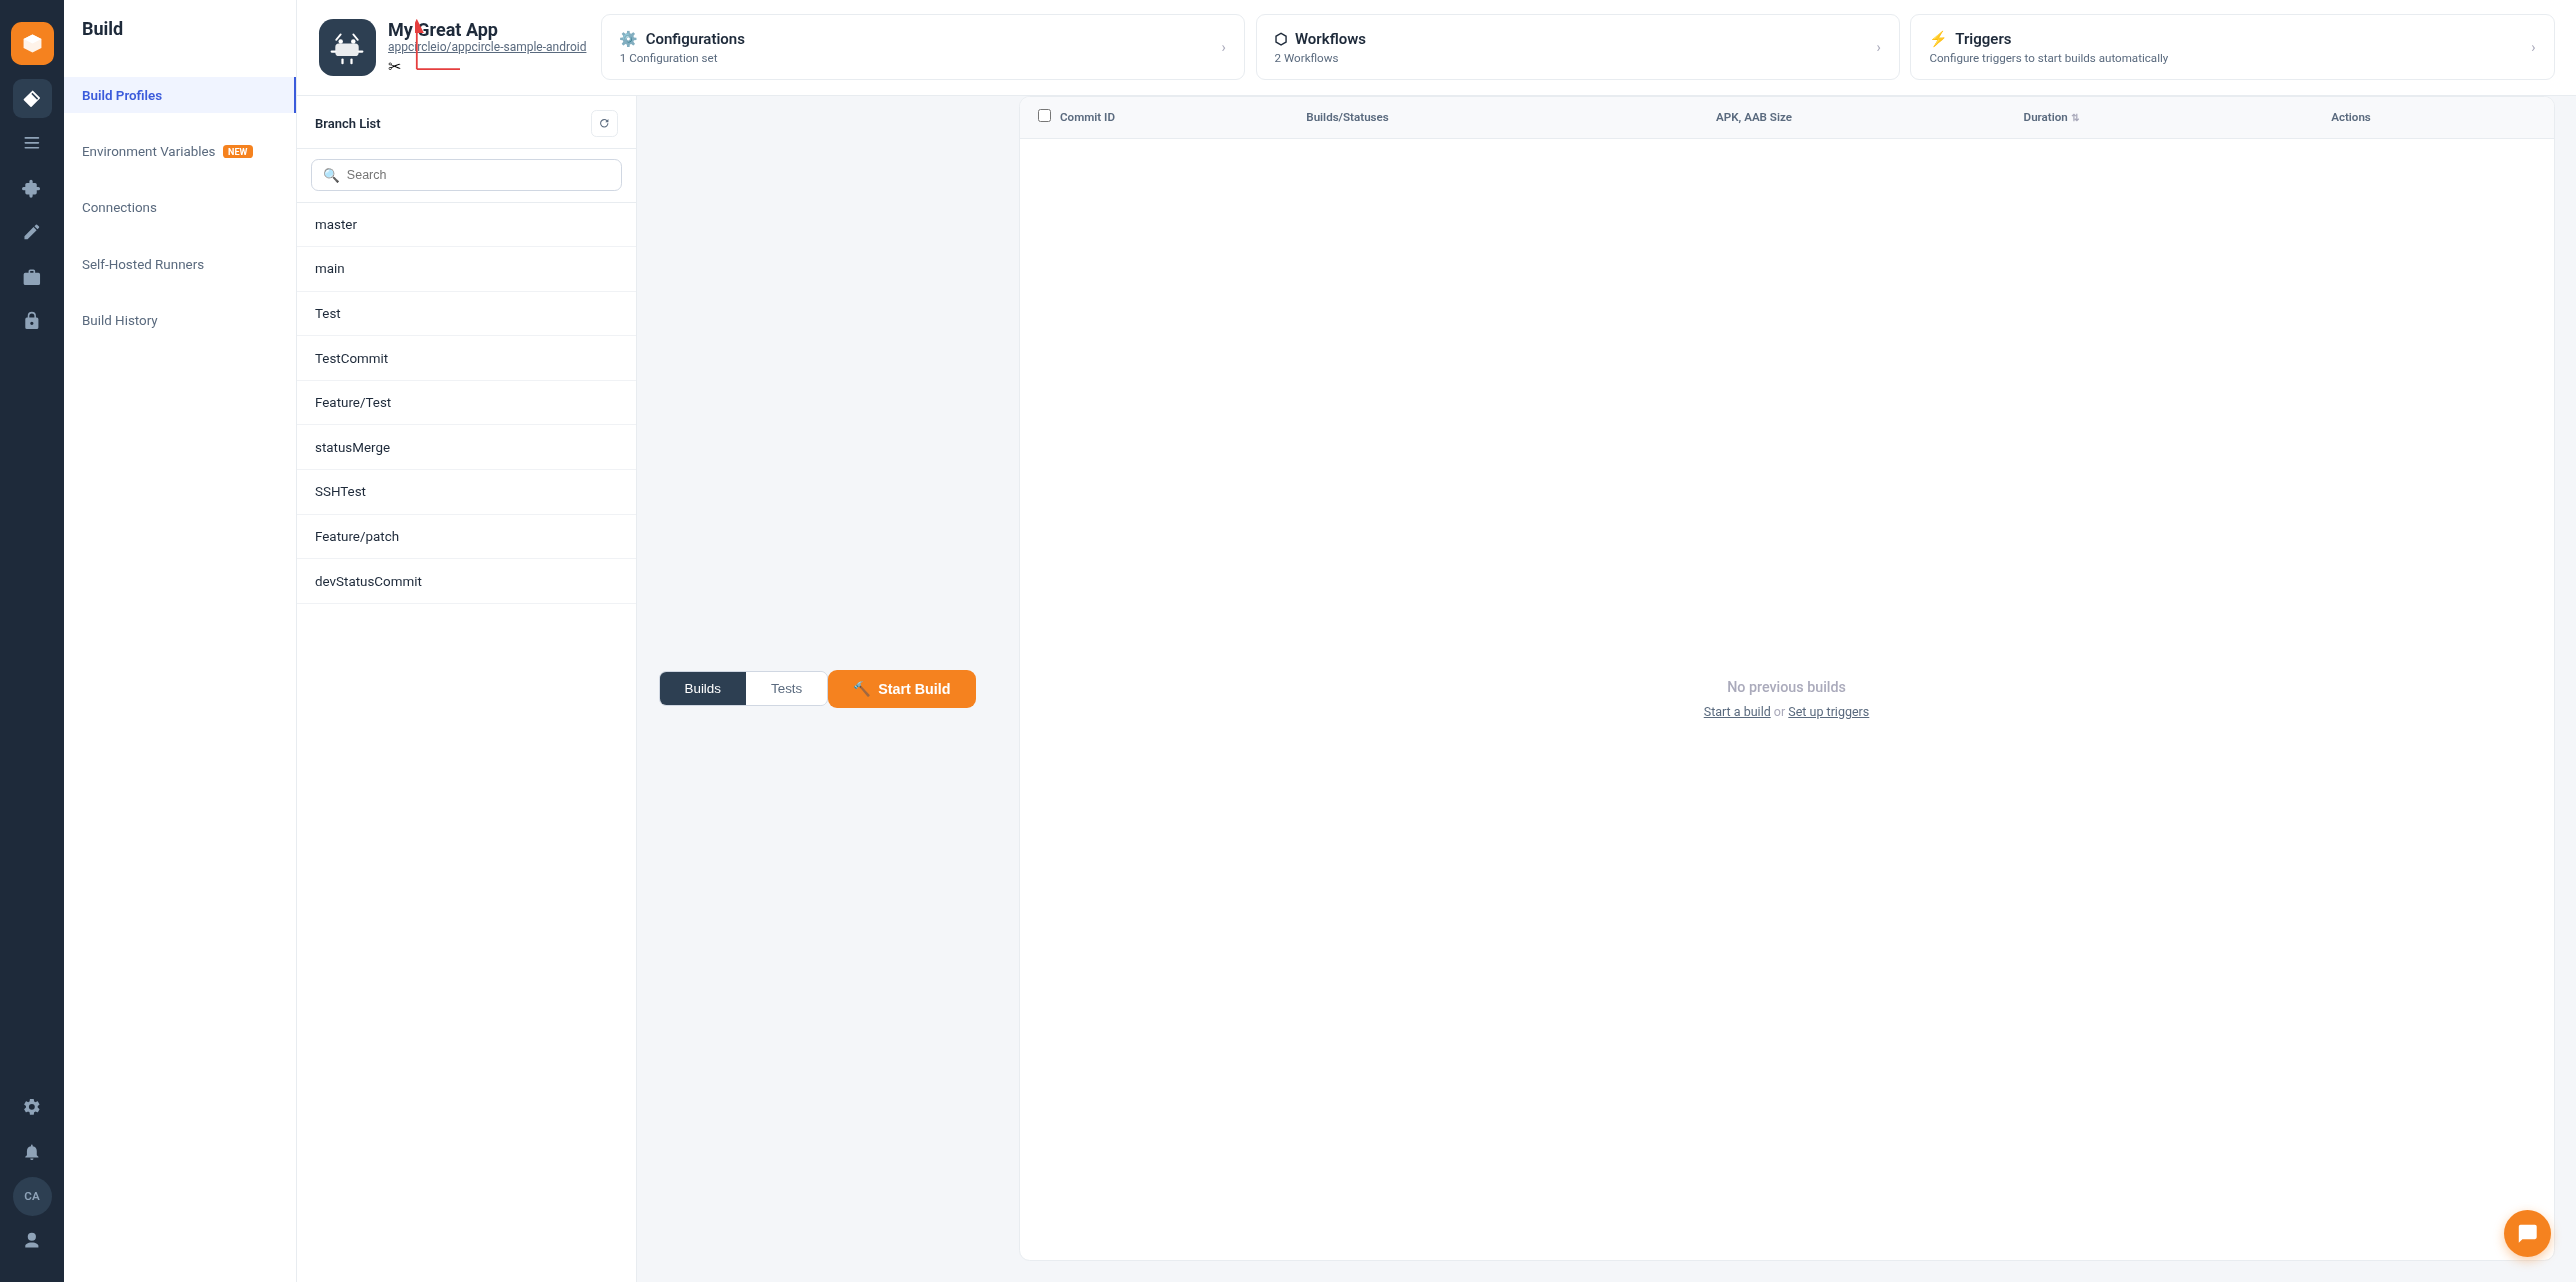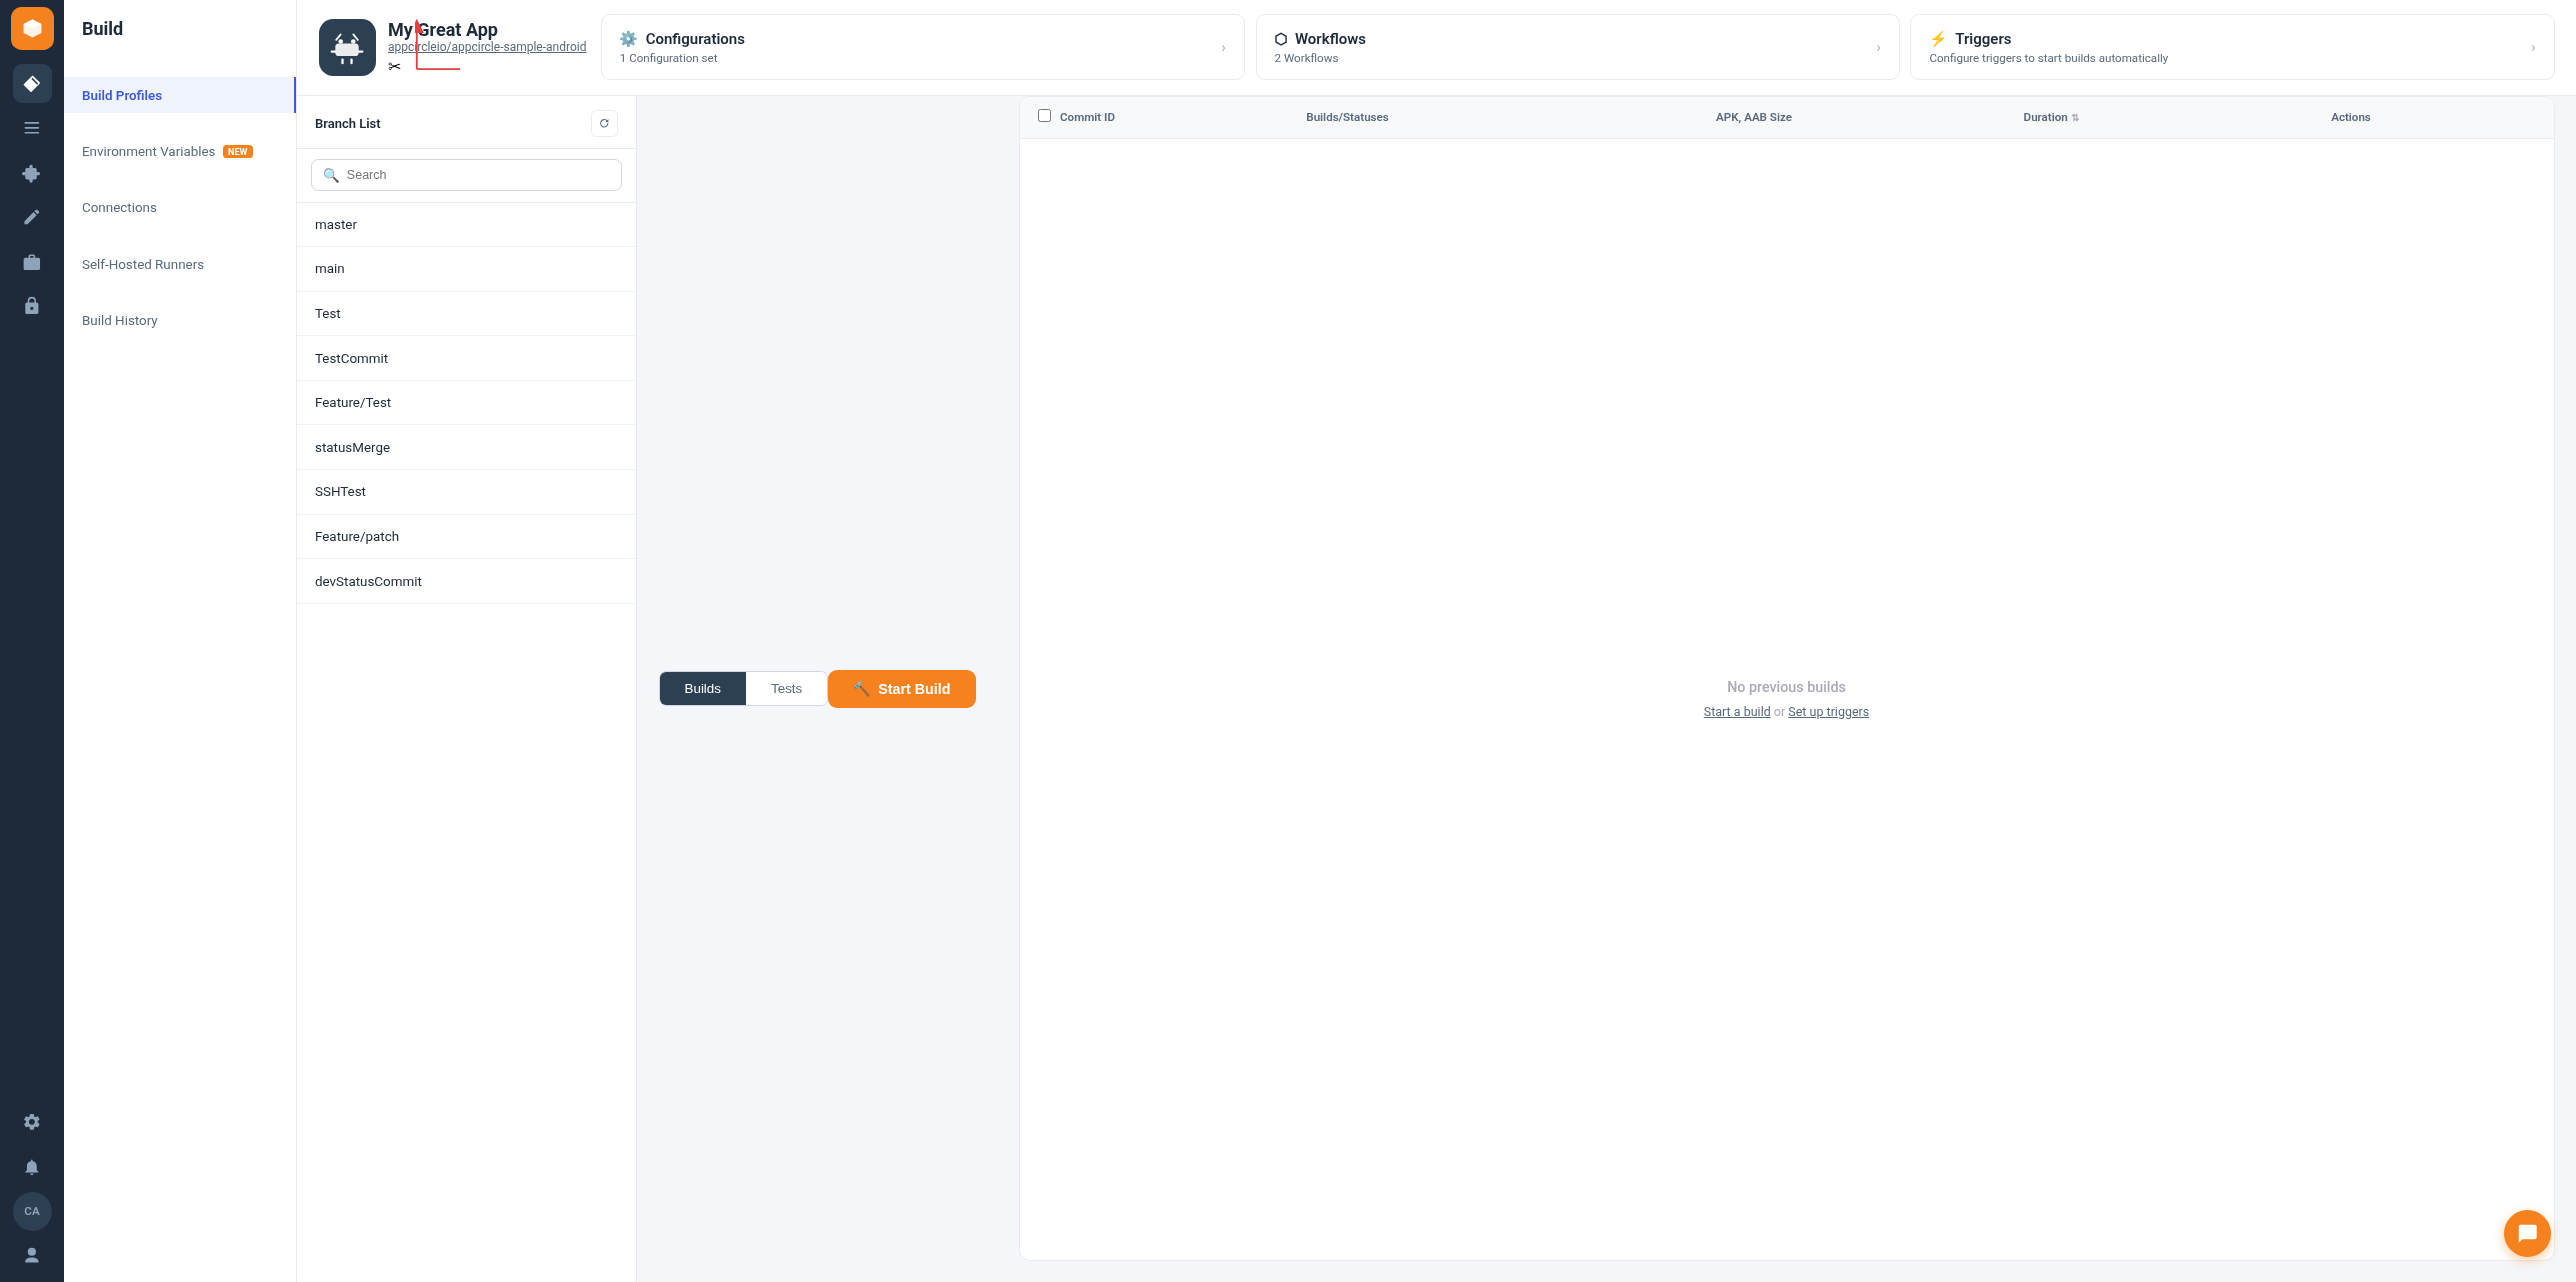--- a/index.html
+++ b/index.html
@@ -5,21 +5,21 @@
     * { box-sizing: border-box; margin: 0; padding: 0; }
     body { font-family: -apple-system, BlinkMacSystemFont, 'Segoe UI', Roboto, sans-serif; background: #f0f2f5; display: flex; height: 100vh; overflow: hidden; }
 
     
     .icon-bar {
       width: 64px;
       background: #1e2a3a;
       display: flex;
       flex-direction: column;
       align-items: center;
-      padding: 7px 0;
+      padding: 22px 0;
       gap: 5.4px;
       flex-shrink: 0;
     }
     .icon-bar .logo {
       width: 43px; height: 43px;
       background: #f5821f;
       border-radius: 10.7px;
       display: flex; align-items: center; justify-content: center;
       margin-bottom: 9px;
     }

